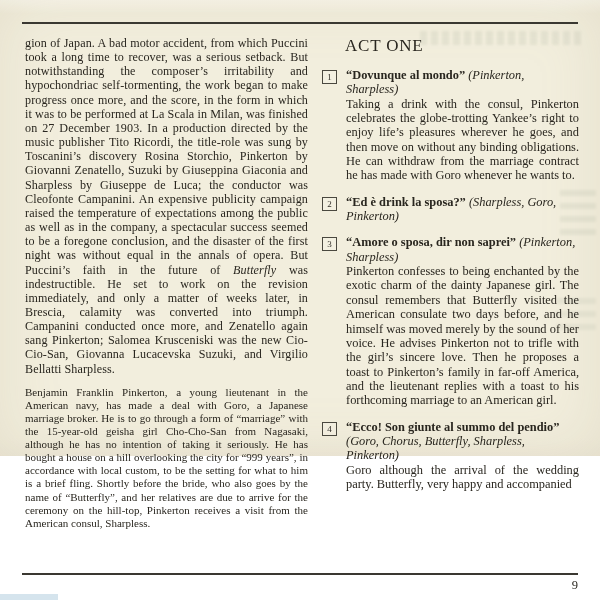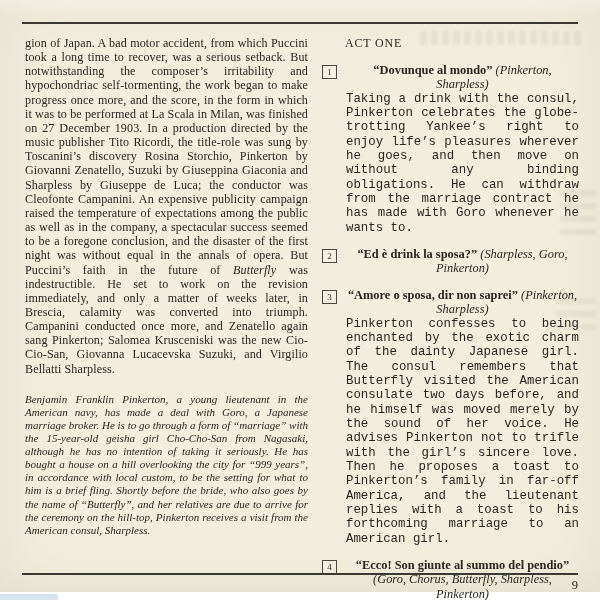--- a/index.html
+++ b/index.html
@@ -1,55 +1,55 @@
 <!DOCTYPE html>
 <html><head>
 <meta charset="utf-8">
 <style>
   html,body{margin:0;padding:0;}
   body{width:600px;height:600px;overflow:hidden;}
   .page{
-    position:relative;width:600px;height:592px;
+    position:relative;width:600px;height:456px;
     background:#f2eedd;
     background-image:linear-gradient(180deg,#faf7ec 0%,#f2eedd 3%,#f2eedd 96%,#efeada 100%),
                      linear-gradient(90deg,#f6f2e4 0%,#f2eedd 5%);
     box-shadow:inset 0 0 60px rgba(170,158,125,0.18);
     font-family:"Liberation Serif","DejaVu Serif",serif;
     color:#29261f;
   }
   .rule{position:absolute;left:22px;width:556px;height:2px;background:#3a3831;}
   .rule.top{top:22px;}
   .rule.bottom{top:573px;}
   .col-left{
     position:absolute;left:25px;top:36px;width:283px;
   }
   .col-left .para1{
     font-size:12.1px;line-height:14.15px;text-align:justify;
     letter-spacing:0.1px;
   }
   .col-left .para2{
-    margin-top:17px;font-size:11px;line-height:13.1px;text-align:justify;font-style:italic;
+    margin-top:10px;font-size:11px;line-height:13.1px;text-align:justify;
   }
   .col-right{
     position:absolute;left:322px;top:36px;width:257px;
   }
   .act-title{
-    margin-left:23px;font-size:12px;letter-spacing:0.8px;margin-bottom:11px;
+    margin-left:23px;font-size:17px;letter-spacing:0.8px;margin-bottom:11px;
   }
   .track{display:flex;margin-top:12px;}
   .track-num{
     flex:0 0 13px;width:13px;height:12px;border:1px solid #4a483f;
     font-size:9px;line-height:12px;text-align:center;margin-right:9px;margin-top:2px;
     color:#33302a;background:rgba(255,255,255,0.12);
   }
   .track-content{width:234px;font-size:12.4px;line-height:14.35px;}
-  .track-head{text-align:center;}
+  .track-head{text-align:left;}
   .track-title{font-weight:bold;}
   .track-cast{font-style:italic;}
-  .track-body{text-align:justify;font-family:Liberation Mono, monospace;}
+  .track-body{text-align:justify;}
   .page-num{
     position:absolute;top:578px;left:520px;width:58px;text-align:right;
     font-size:12.5px;color:#2c2922;
   }
   .ghost{position:absolute;opacity:0.10;filter:blur(1.2px);pointer-events:none;}
   .g1{left:420px;top:31px;width:165px;height:14px;
       background:repeating-linear-gradient(90deg,#7c8a76 0 7px,transparent 7px 11px);}
   .g2{left:560px;top:190px;width:36px;height:46px;
       background:repeating-linear-gradient(180deg,#7c8a76 0 6px,transparent 6px 13px);}
   .g3{left:556px;top:298px;width:40px;height:34px;

